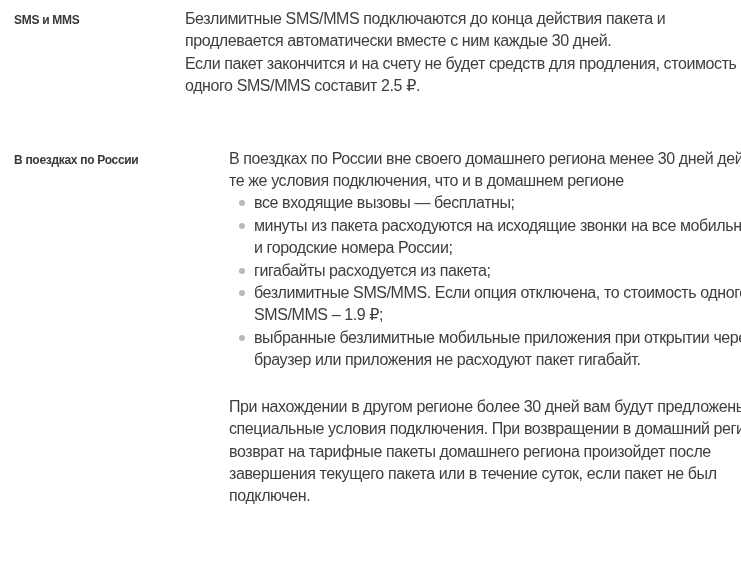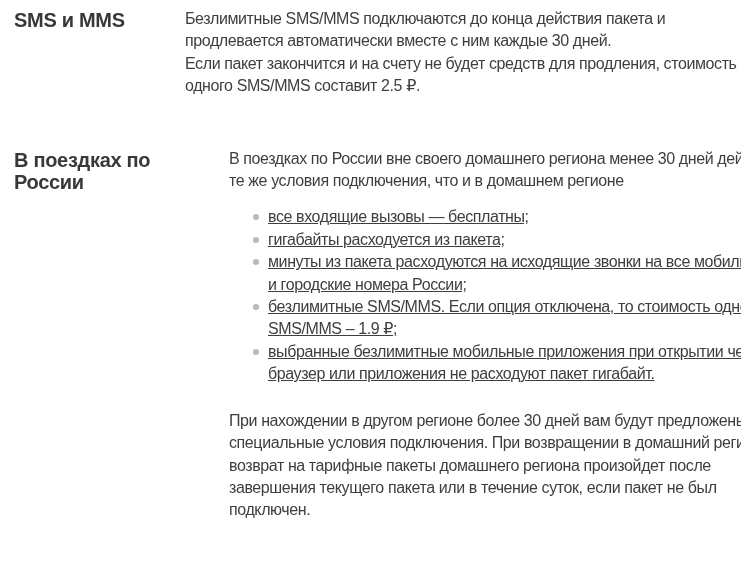--- a/index.html
+++ b/index.html
@@ -26,42 +26,41 @@
     align-items: flex-start;
   }
   .row + .row {
     margin-top: 50px;
     gap: 44px;
   }
   .row-label {
     flex: 0 0 171px;
     width: 171px;
     font-weight: bold;
-    font-size: 20px;
+    font-size: 12px;
     color: #383838;
     letter-spacing: -0.3px;
     padding-top: 1px;
   }
   .row-content {
     flex: 1 1 auto;
     min-width: 0;
     max-width: 556px;
   }
   .para {
     margin: 0;
     white-space: pre;
   }
   .para + .para {
     margin-top: 14px;
   }
   ul.bullet-list {
     list-style: none;
-    margin: 14px;
+    margin: 0;
     padding: 0;
-    text-decoration: underline;
   }
   ul.bullet-list li {
     position: relative;
     padding-left: 25px;
     white-space: pre;
   }
   ul.bullet-list li::before {
     content: "";
     position: absolute;
     left: 10px;
@@ -90,23 +89,23 @@
     </div>
   </div>
 
   <div class="row">
     <div class="row-label">В поездках по России</div>
     <div class="row-content">
       <p class="para">В поездках по России вне своего домашнего региона менее 30 дней действуют
 те же условия подключения, что и в домашнем регионе</p>
       <ul class="bullet-list">
         <li>все входящие вызовы — бесплатны;</li>
-        <li>гигабайты расходуется из пакета;</li>
         <li>минуты из пакета расходуются на исходящие звонки на все мобильные
 и городские номера России;</li>
+        <li>гигабайты расходуется из пакета;</li>
         <li>безлимитные SMS/MMS. Если опция отключена, то стоимость одного
 SMS/MMS – 1.9 ₽;</li>
         <li>выбранные безлимитные мобильные приложения при открытии через
 браузер или приложения не расходуют пакет гигабайт.</li>
       </ul>
       <p class="para outro">При нахождении в другом регионе более 30 дней вам будут предложены
 специальные условия подключения. При возвращении в домашний регион,
 возврат на тарифные пакеты домашнего региона произойдет после
 завершения текущего пакета или в течение суток, если пакет не был
 подключен.</p>

